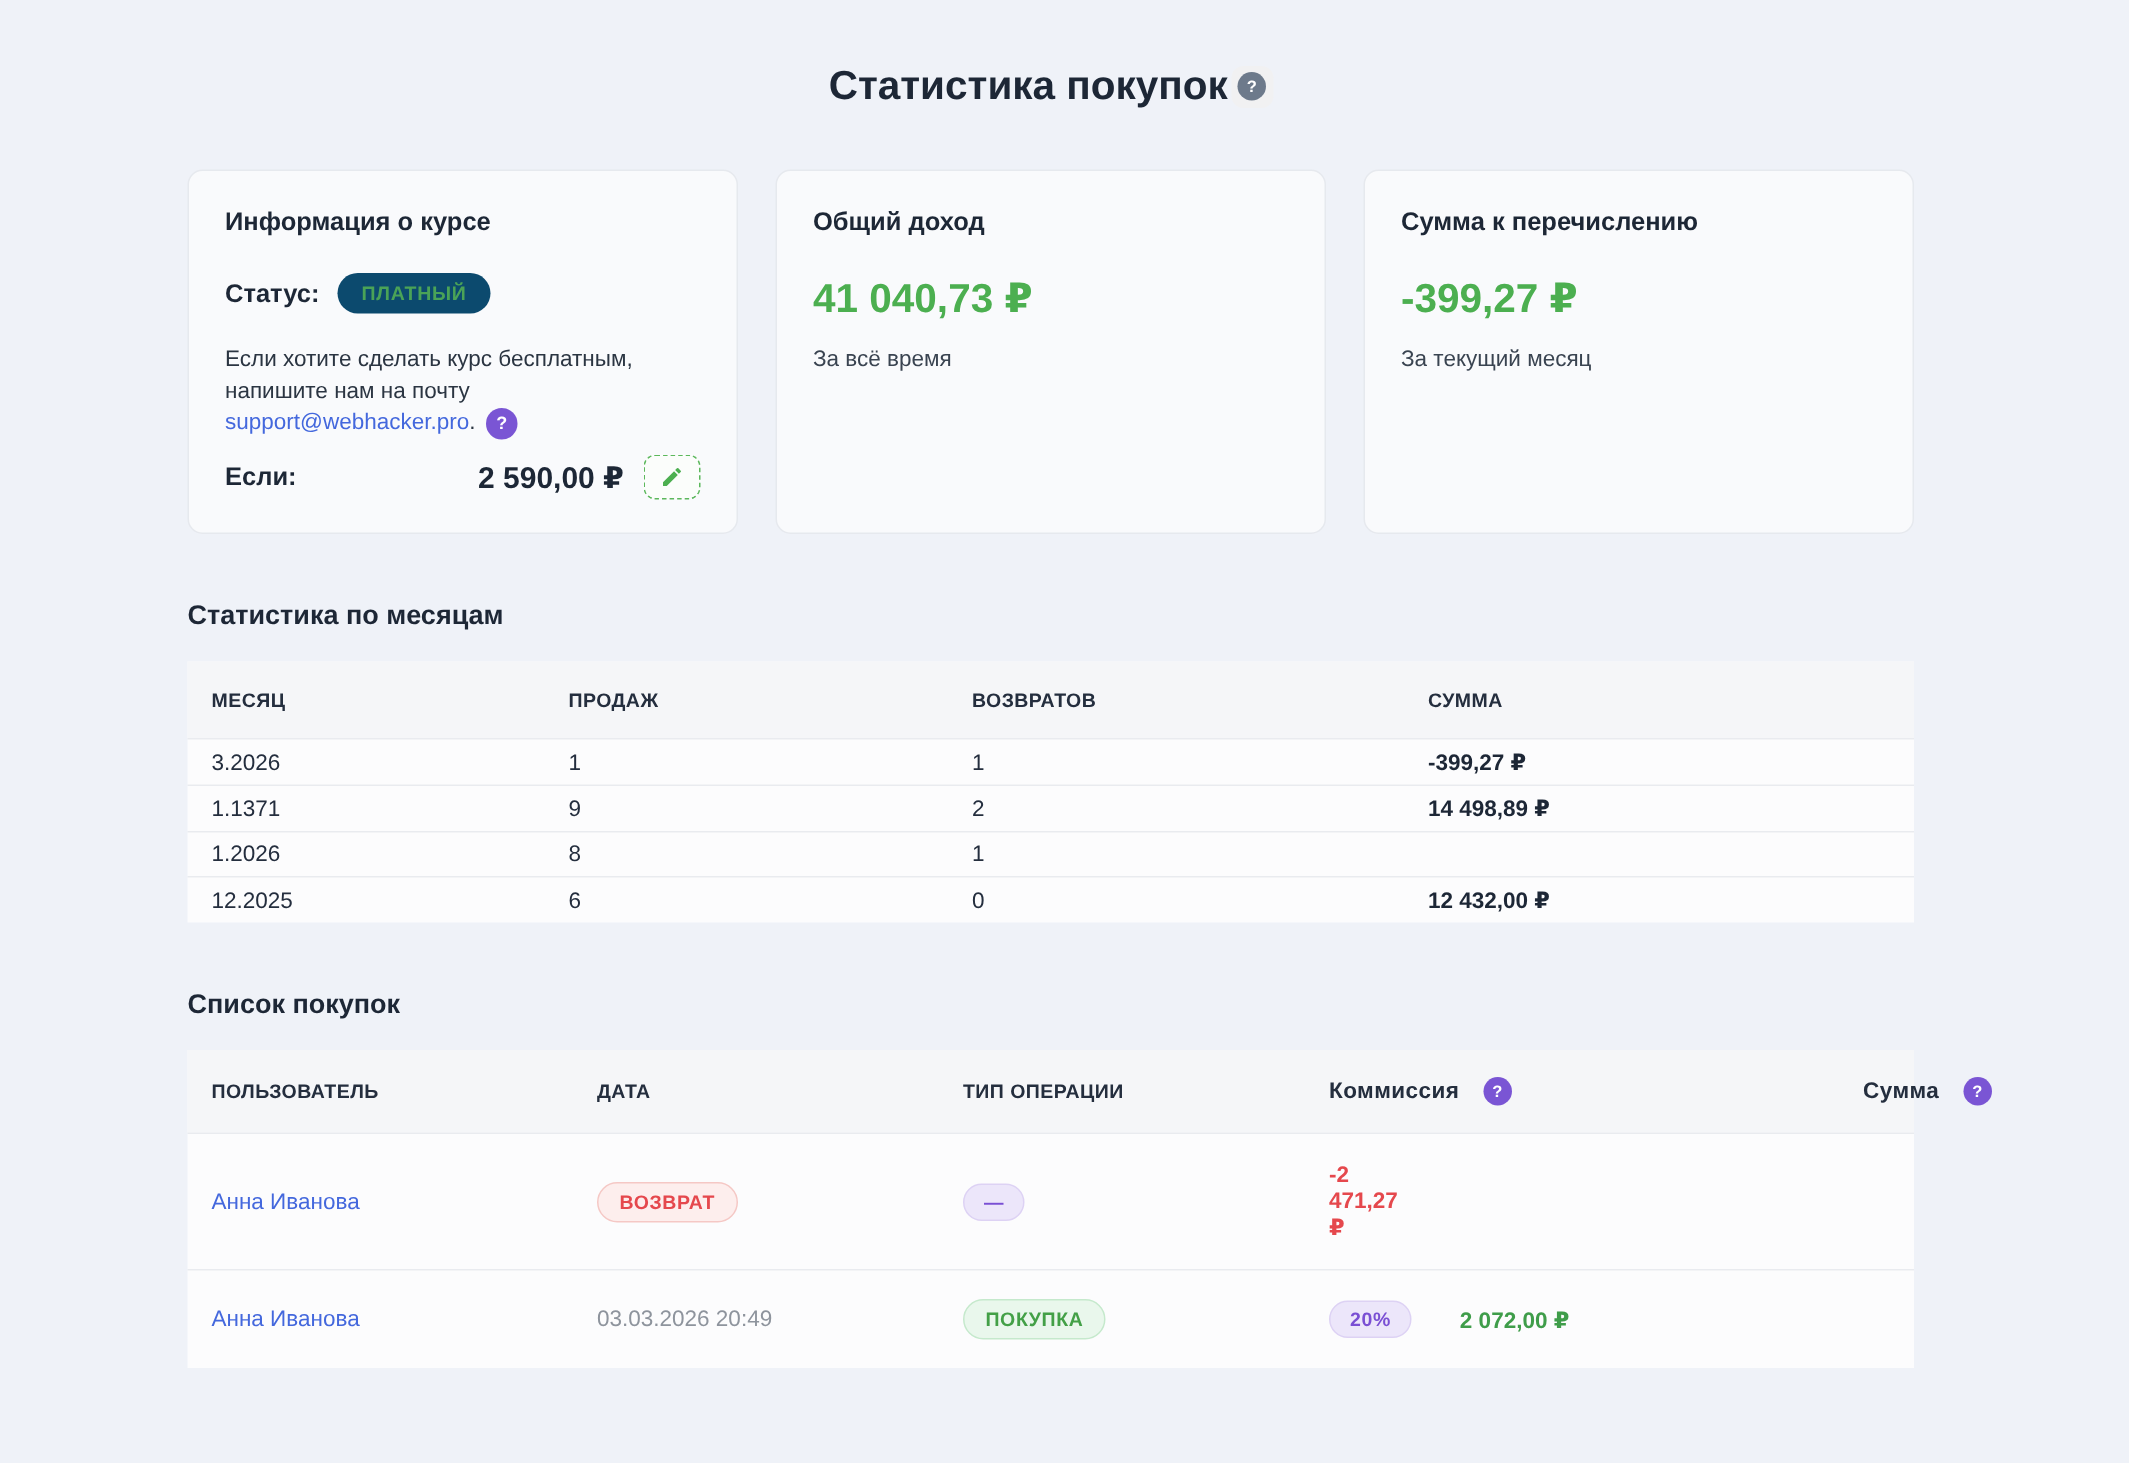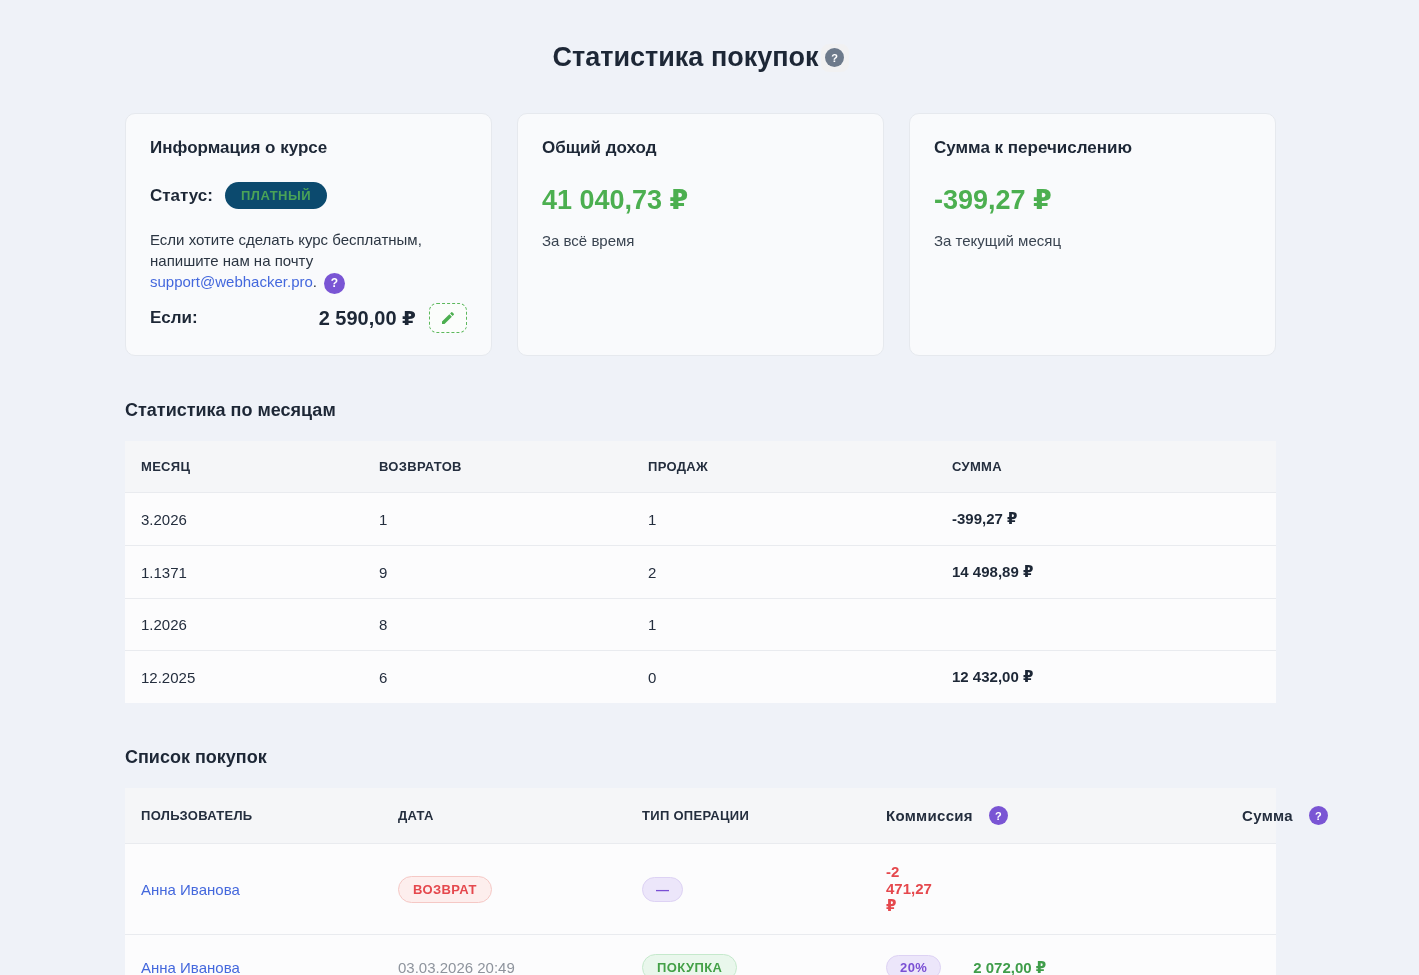--- a/index.html
+++ b/index.html
@@ -82,21 +82,21 @@
   }
   .trow-p, .thead-p {
     display: grid; grid-template-columns: 257px 244px 244px 1fr 320px;
     align-items: center;
   }
   .th {
     padding: 18px 16px; font-size: 13px; font-weight: bold;
     color: #242e3e; letter-spacing: .3px;
   }
   .th-mixed { font-size: 15px; display: flex; align-items: center; gap: 9px; }
-  .td { padding: 17px 16px; font-size: 15px; color: #242e3e; }
+  .td { padding: 6px 16px; font-size: 15px; color: #242e3e; }
   .trow-m, .trow-p { border-top: 1px solid #e9ebef; }
   .t-right { text-align: left; }
   .td-sum { font-weight: bold; color: #1d2736; }
 
   
   .user-link { color: #4468dd; font-size: 15px; text-decoration: none; cursor: pointer; }
   .date-text { color: #8e949d; }
   .pill {
     display: inline-block; padding: 5px 14px; border-radius: 999px;
     font-size: 13px; font-weight: bold; letter-spacing: .4px;
@@ -155,22 +155,22 @@
       <div class="amount">-399,27 ₽</div>
       <div class="period">За текущий месяц</div>
     </div>
   </div>
 
   <h2 class="section-heading">Статистика по месяцам</h2>
 
   <div class="table">
     <div class="thead thead-m">
       <div class="th">МЕСЯЦ</div>
+      <div class="th">ПРОДАЖ</div>
       <div class="th">ВОЗВРАТОВ</div>
-      <div class="th">ПРОДАЖ</div>
       <div class="th t-right">СУММА</div>
     </div>
     <div class="trow-m">
       <div class="td">3.2026</div>
       <div class="td">1</div>
       <div class="td">1</div>
       <div class="td td-sum t-right">-399,27 ₽</div>
     </div>
     <div class="trow-m">
       <div class="td">1.1371</div>

